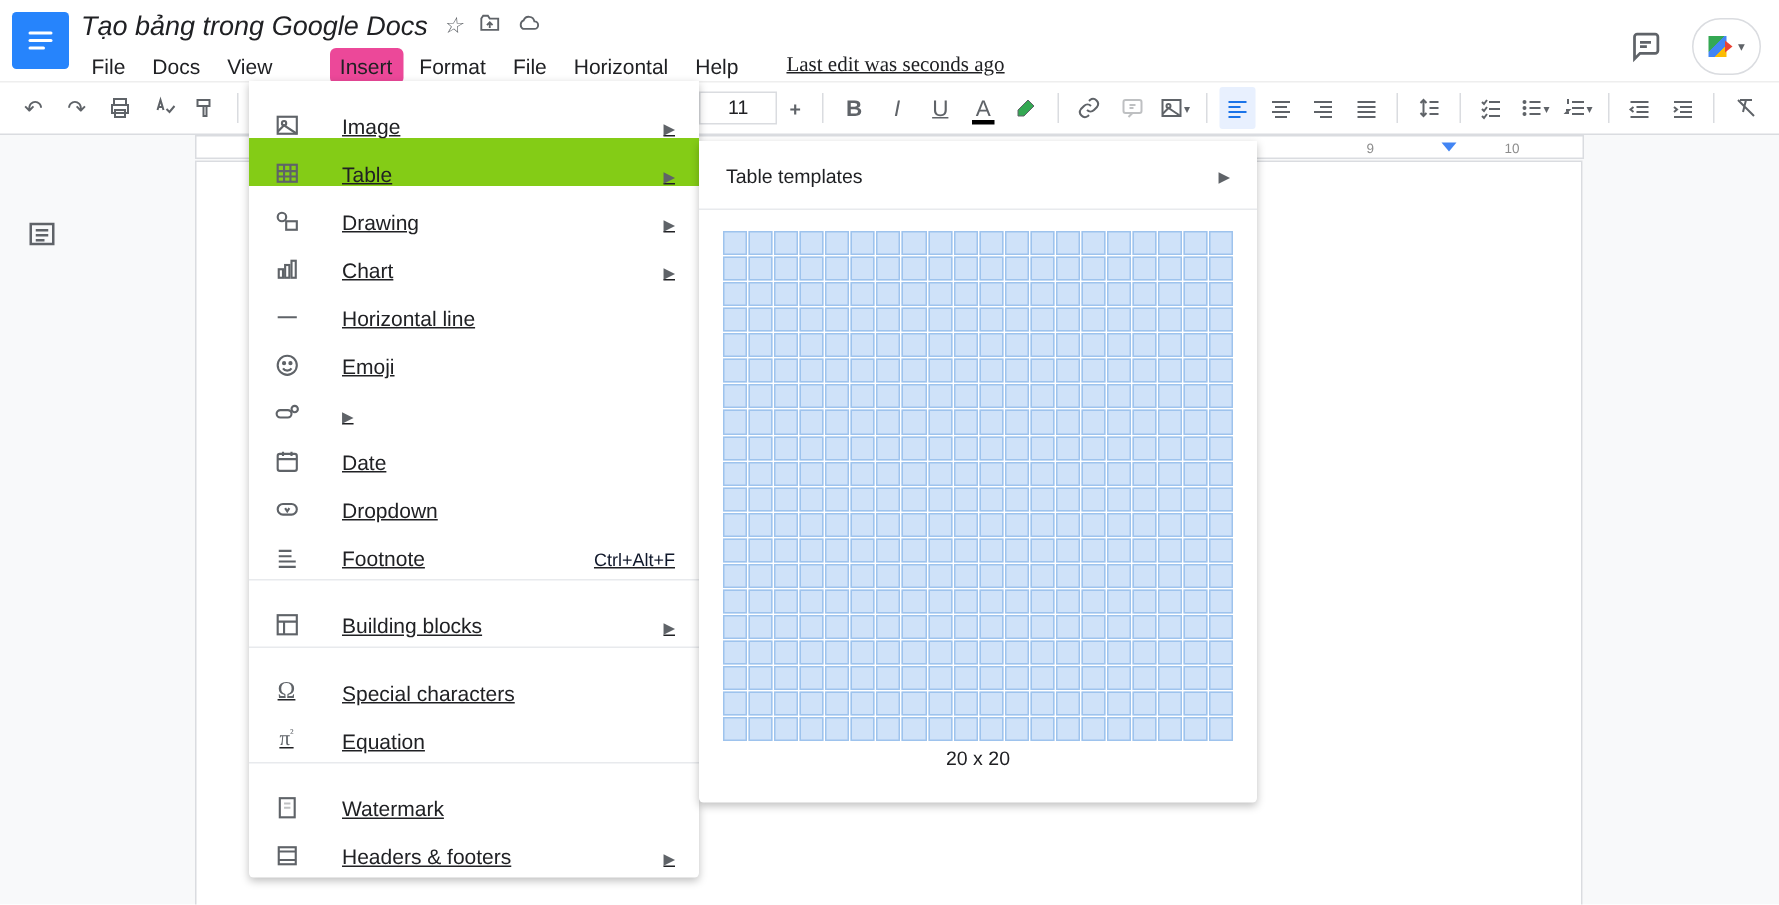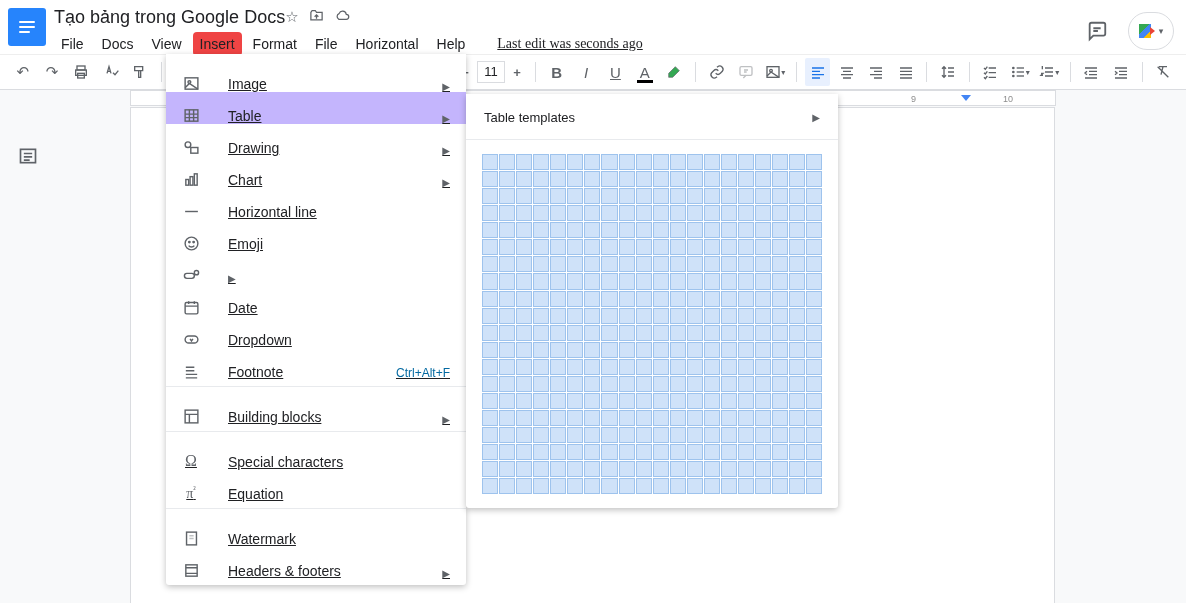--- a/index.html
+++ b/index.html
@@ -6,43 +6,43 @@
 body { font-family: Arial, sans-serif; font-size: 13px; color: #202124; background: #fff; overflow: hidden; }
 .container { width: 1186px; height: 603px; position: relative; }
 
 
 .titlebar { display:flex; align-items:flex-start; padding: 6px 12px 0 8px; height: 54px; }
 .logo { width: 38px; height: 38px; background:#2684fc; border-radius:3px; display:flex; align-items:center; justify-content:center; margin-right:8px; margin-top:2px;}
 .logo-lines { width:16px; }
 .logo-lines div { height:2px; background:#fff; margin:3px 0; border-radius:1px;}
 .logo-lines div:nth-child(3){width:70%;}
 .title-area { flex:1; }
-.doc-title-row { display:flex; align-items:center; gap:0; height:22px;}
+.doc-title-row { display:flex; align-items:center; gap:10px; height:22px;font-style:italic;}
 .doc-title { font-size:18px; color:#202124;}
 .title-icons { display:flex; gap:10px; color:#5f6368;}
 .title-icons span{ cursor:pointer; font-size:15px;}
 .menubar { display:flex; gap:4px; margin-top:4px; align-items:center;}
 .menubar span { padding:4px 7px; border-radius:4px; cursor:pointer; font-size:14px; color:#202124;}
-.menubar span.active{ background:#ef4444;}
+.menubar span.active{ background:#ec4899;margin-left:27px;}
 .last-edit { color:#5f6368; text-decoration:underline; margin-left:14px; cursor:pointer; font-size:13px;font-family:Liberation Serif, serif;}
 .right-icons{ display:flex; align-items:center; gap:18px; margin-top:6px;}
 .right-icon{ width:26px; height:26px; display:flex; align-items:center; justify-content:center; color:#5f6368; cursor:pointer;}
 .meet-btn{ width:46px; height:38px; border:1px solid #dadce0; border-radius:20px; display:flex; align-items:center; justify-content:center; gap:2px; cursor:pointer;}
 .meet-logo{ width:18px; height:18px; position:relative; }
 .meet-logo::before{content:"";position:absolute;width:12px;height:14px;left:0;top:2px;background:linear-gradient(135deg,#34a853 40%,#4285f4 40%,#4285f4 70%,#fbbc04 70%);}
 .meet-logo::after{content:"";position:absolute;right:-2px;top:5px;width:0;height:0;border:4px solid transparent;border-left:5px solid #ea4335;}
 .caret-down{ font-size:9px; color:#5f6368;}
 
 
 .toolbar{ height:36px; border-top:1px solid #eee; border-bottom:1px solid #dadce0; display:flex; align-items:center; padding:0 10px; gap:4px; background:#fff;}
 .tbtn{ width:28px; height:28px; display:flex; align-items:center; justify-content:center; color:#5f6368; border-radius:2px; cursor:pointer; font-size:15px;}
 .tbtn.active{ background:#e8f0fe; color:#1a73e8;}
 .tsep{width:1px; height:20px; background:#dadce0; margin:0 4px;}
 .font-size{ display:flex; align-items:center; gap:2px;}
-.font-size .num{ width:28px; height:22px; border:1px solid #dadce0; text-align:center; line-height:20px; font-size:13px;}
+.font-size .num{ width:52px; height:22px; border:1px solid #dadce0; text-align:center; line-height:20px; font-size:13px;}
 .font-size .pm{ width:20px; height:22px; display:flex; align-items:center; justify-content:center; color:#5f6368; cursor:pointer; font-weight:bold;}
 .text-color-btn{ position:relative;}
 .text-color-underline{ position:absolute; bottom:3px; left:5px; right:5px; height:3px; background:#000;}
 
 
 .docarea{ position:absolute; top:90px; left:0; right:0; bottom:0; background:#f8f9fa;}
 .outline-btn{ position:absolute; left:18px; top:56px; width:22px; height:22px; color:#5f6368; cursor:pointer;}
 .ruler{ position:absolute; top:0; left:130px; right:130px; height:16px; background:#fff; border:1px solid #dadce0; font-size:9px; color:#8d8d8d;}
 .margin-marker{ position:absolute; top:4px; width:0; height:0;}
 .margin-down{ left:830px; border:5px solid transparent; border-top:6px solid #4285f4;}
@@ -50,25 +50,25 @@
 
 
 .watermark{ position:absolute; top:85px; left:50%; transform:translateX(-50%); font-size:38px; font-weight:900; font-family:Arial Black,Arial; font-style:italic; letter-spacing:-1px; white-space:nowrap; pointer-events:none;}
 .wm1{color:#ff3d3d; text-shadow:1px 1px 0 #fff, 2px 2px 0 #aaa;}
 .wm2{color:#909090; text-shadow:1px 1px 0 #fff;}
 
 
 .menu-panel{ position:absolute; background:#fff; box-shadow:0 2px 6px rgba(0,0,0,0.25); border-radius:0 0 3px 3px; padding:6px 0; z-index:200;}
 .insert-menu{ top:54px; left:166px; width:300px;}
 .menu-item{ display:flex; align-items:flex-end; height:32px; padding:0 16px; cursor:pointer; gap:28px;text-decoration:underline;}
-.menu-item.highlighted{ background:#c4b5fd;}
+.menu-item.highlighted{ background:#84cc16;}
 .mi-icon{ width:18px; color:#5f6368; font-size:15px; display:flex; align-items:center; justify-content:center;}
 .mi-label{ flex:1; font-size:14px; color:#202124;}
 .mi-sub{ color:#5f6368; font-size:10px;}
-.mi-shortcut{ color:#0369a1; font-size:12px;}
+.mi-shortcut{ color:#0f172a; font-size:12px;}
 .menu-sep{ height:1px; background:#e8eaed; margin:6px 0;}
 
 .table-submenu{ top:94px; left:466px; width:372px; z-index:201;}
 .ts-header{ display:flex; align-items:center; justify-content:space-between; padding:10px 18px 14px; border-bottom:1px solid #e8eaed; cursor:pointer;}
 .grid-wrap{ padding:14px 16px 8px; }
 .grid{ display:grid; grid-template-columns:repeat(20,1fr); gap:1px; width:340px;}
 .cell{ aspect-ratio:1; background:#cfe2f9; border:1px solid #9ec3ed;}
 .grid-label{ text-align:center; font-size:13px; color:#202124; padding:4px 0 8px;}
 
 
@@ -827,16 +827,17 @@
           <div class="cell"></div>
           <div class="cell"></div>
           <div class="cell"></div>
           <div class="cell"></div>
           <div class="cell"></div>
           <div class="cell"></div>
           <div class="cell"></div>
           <div class="cell"></div>
           <div class="cell"></div>
         </div>
+      <div class="grid-label">20 x 20</div>
     </div>
   </div>
 
 </div>
 
 </body></html>

